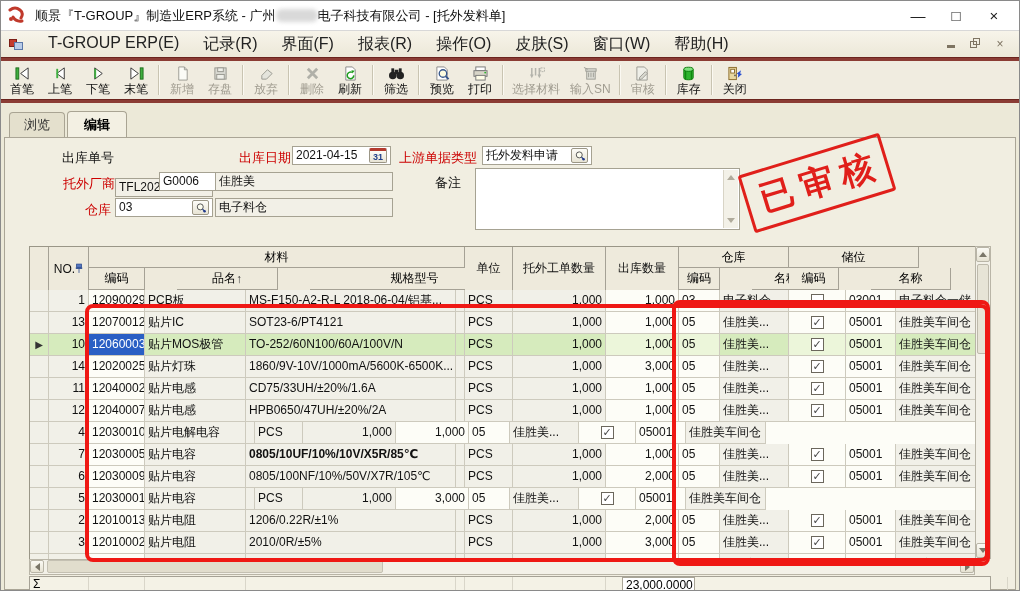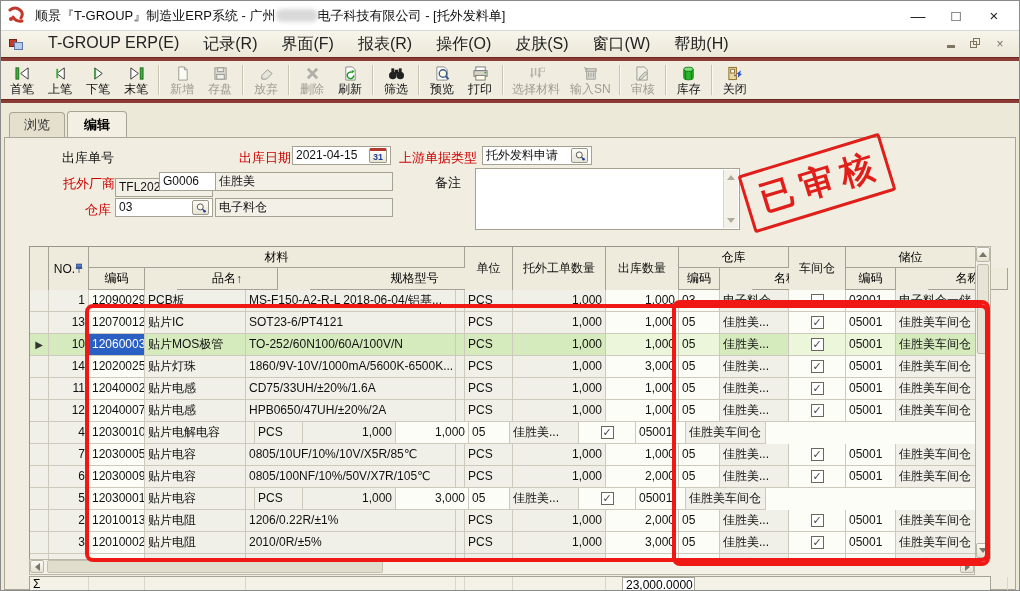--- a/index.html
+++ b/index.html
@@ -427,21 +427,20 @@
         <div class="hfull" style="width: 48px;">单位</div>
         <div class="hfull" style="width: 93px;">托外工单数量</div>
         <div class="hfull" style="width: 73px;">出库数量</div>
         <div class="hgroup" style="width: 110px;">
           <div class="hgtop">仓库</div>
           <div class="hgbot">
             <div class="hsub" style="width: 41px;">编码</div>
             <div class="hsub" style="width: 69px;">名称</div>
           </div>
         </div>
-        <div class="hfull" style="width: 57px;">车间仓</div>
         <div class="hgroup" style="width: 130px;">
           <div class="hgtop">储位</div>
           <div class="hgbot">
             <div class="hsub" style="width: 50px;">编码</div>
             <div class="hsub" style="width: 80px;">名称</div>
           </div>
         </div>
       </div>
     <div class="gbody" id="gbody">
         <div class="grow">
@@ -567,21 +566,21 @@
             <div class="checkbox checked">✓</div>
           </div>
           <div class="gcell c-white" style="width: 50px;">05001</div>
           <div class="gcell c-grey" style="width: 80px;">佳胜美车间仓</div>
         </div>
         <div class="grow">
           <div class="gcell c-grey" style="width: 19px;"></div>
           <div class="gcell c-grey num" style="width: 40px;">7</div>
           <div class="gcell c-white" style="width: 56px;">12030005</div>
           <div class="gcell c-grey" style="width: 101px;">贴片电容</div>
-          <div class="gcell c-grey" style="width: 210px;">0805/10UF/10%/10V/X5R/85℃</div>
+          <div class="gcell c-grey" style="width: 210px; font-weight: bold;">0805/10UF/10%/10V/X5R/85℃</div>
           <div class="gcell c-grey" style="width: 9px;"></div>
           <div class="gcell c-grey" style="width: 48px;">PCS</div>
           <div class="gcell c-grey num" style="width: 93px;">1,000</div>
           <div class="gcell c-white num" style="width: 73px;">1,000</div>
           <div class="gcell c-white" style="width: 41px;">05</div>
           <div class="gcell c-grey" style="width: 69px;">佳胜美...</div>
           <div class="gcell c-white" style="width: 57px;">
             <div class="checkbox checked">✓</div>
           </div>
           <div class="gcell c-white" style="width: 50px;">05001</div>

